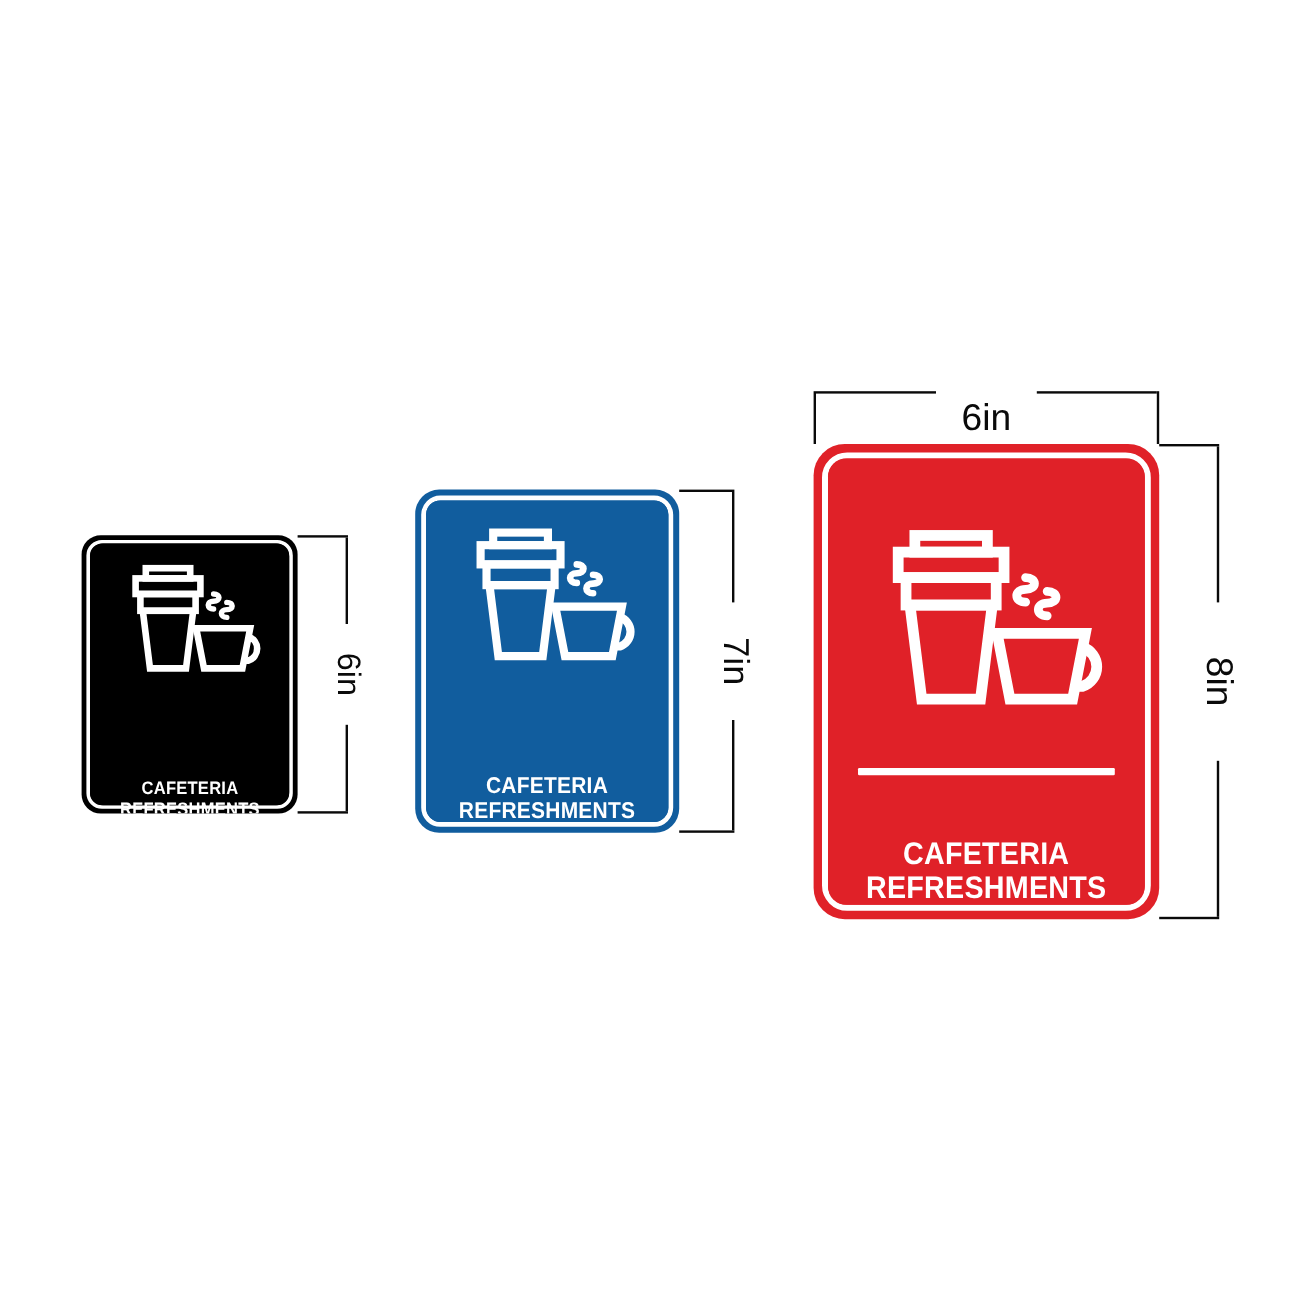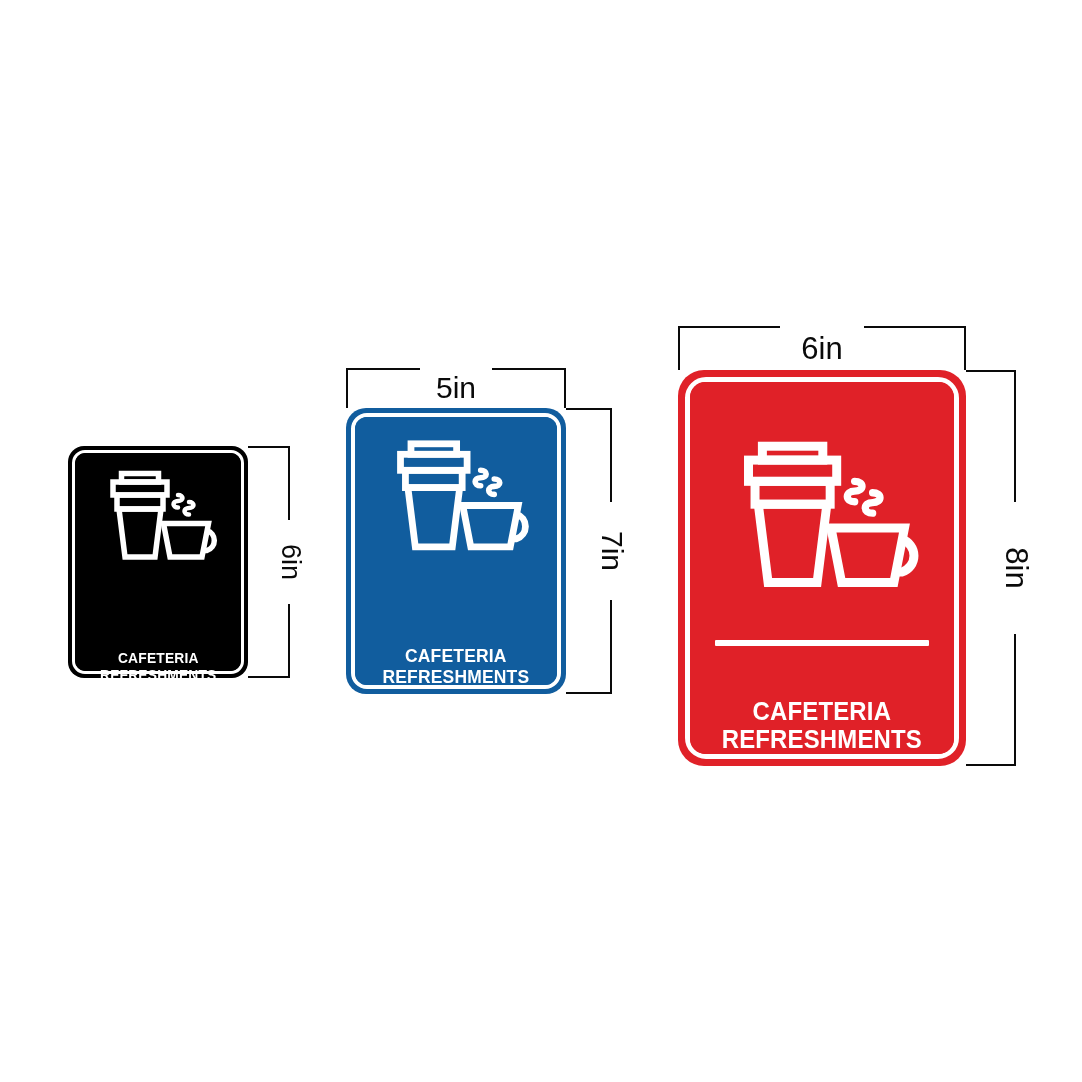--- a/index.html
+++ b/index.html
@@ -225,25 +225,20 @@
 
         <div class="caption" style="margin-top:11px; font-size:19px;">
           <div>CAFETERIA</div>
           <div>REFRESHMENTS</div>
         </div>
 
       </div>
     </div>
   </div>
 
-  <div class="dim-h" style="left:346px; top:368px; width:220px; height:40px;">
-    <div class="rule-left" style="width:72px;"></div>
-    <div class="rule-right" style="width:72px;"></div>
-    <span class="dim-label" style="font-size:30px;">5in</span>
-  </div>
 
   <div class="dim-v" style="left:566px; top:408px; width:46px; height:286px;">
     <div class="rule-top" style="height:92px;"></div>
     <div class="rule-bottom" style="height:92px;"></div>
     <span class="dim-label" style="font-size:30px;">7in</span>
   </div>
 
   <div class="sign-group" style="left:678px; top:370px; width:288px; height:396px;">
 
     <div class="sign red" style="width:288px; height:396px; border-radius:26px;">

